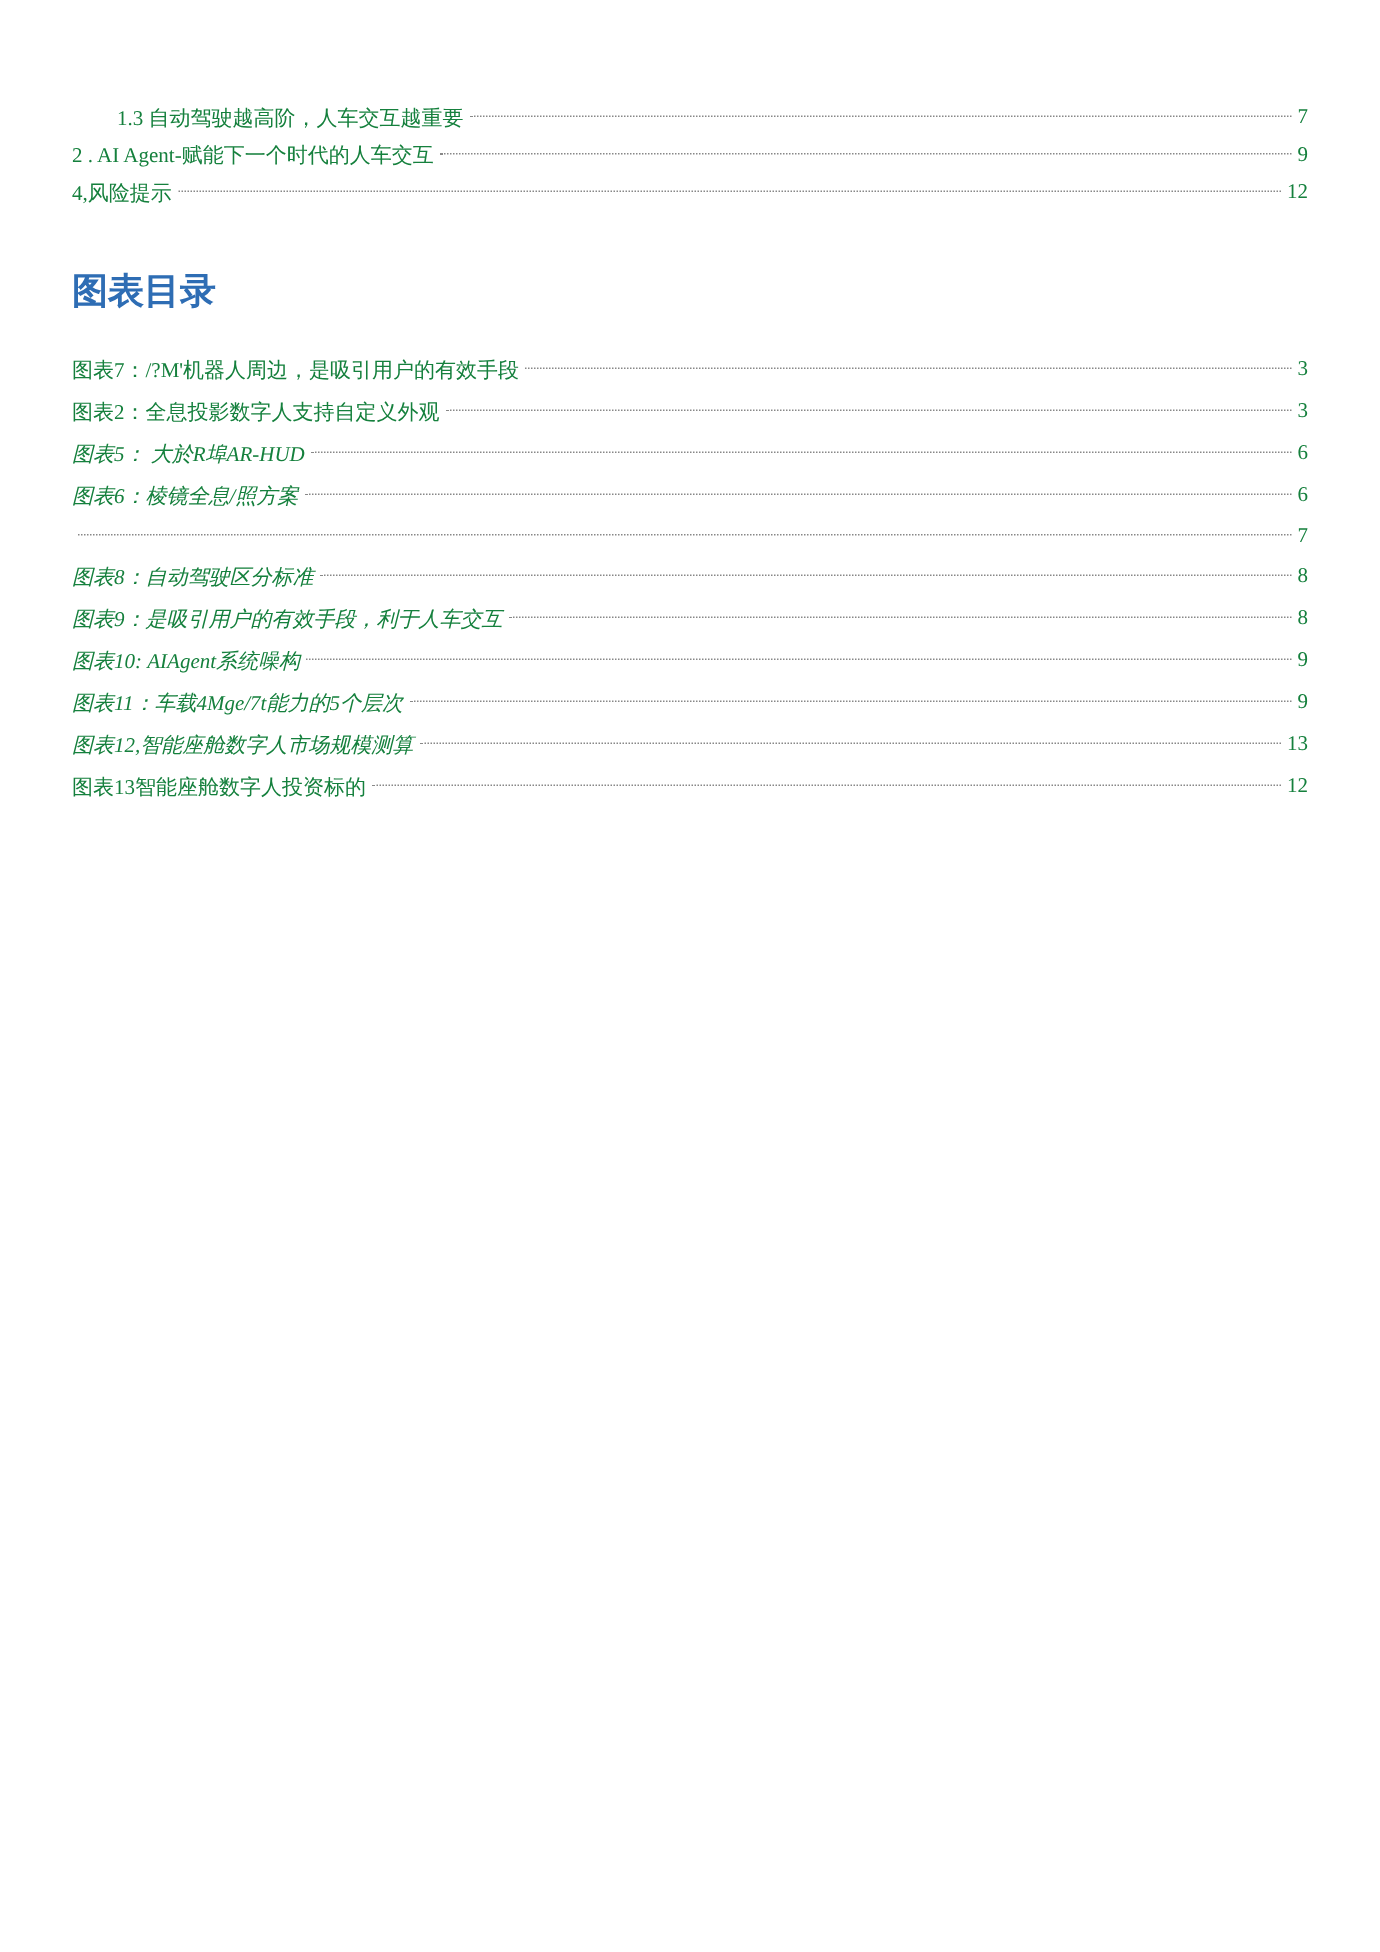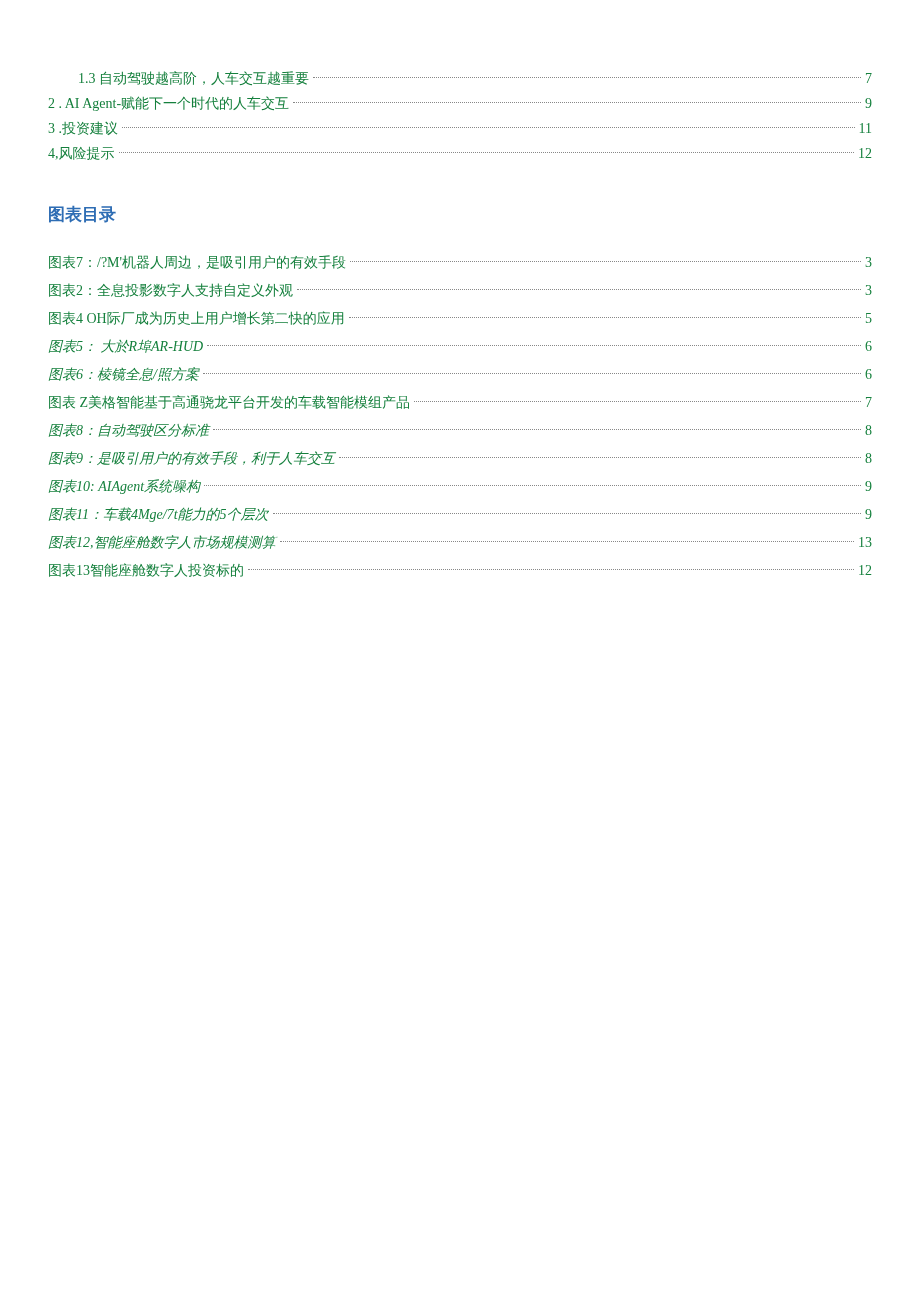--- a/index.html
+++ b/index.html
@@ -32,21 +32,21 @@
       flex: 1;
       border-bottom: 1px dotted #888888;
       margin: 0 4px 3px 4px;
       height: 1px;
     }
     .toc-page {
       white-space: nowrap;
     }
     .section-title {
       color: #2e6db4;
-      font-size: 17px;
+      font-size: 24px;
       font-weight: bold;
       margin-top: 40px;
       margin-bottom: 28px;
       font-family: "SimHei", "黑体", sans-serif;
     }
     .figure-list .toc-item {
       margin-bottom: 10px;
     }
     .italic {
       font-style: italic;
@@ -61,25 +61,20 @@
         <span class="toc-label">1.3   自动驾驶越高阶，人车交互越重要</span>
         <span class="toc-dots"></span>
         <span class="toc-page">7</span>
       </div>
       <div class="toc-item">
         <span class="toc-label">2   . AI Agent-赋能下一个时代的人车交互</span>
         <span class="toc-dots"></span>
         <span class="toc-page">9</span>
       </div>
       <div class="toc-item">
-        <span class="toc-label">3   .投资建议</span>
-        <span class="toc-dots"></span>
-        <span class="toc-page">11</span>
-      </div>
-      <div class="toc-item">
         <span class="toc-label">4,风险提示</span>
         <span class="toc-dots"></span>
         <span class="toc-page">12</span>
       </div>
     </div>
 </div>
 
 <h2 class="section-title">图表目录</h2>
 
 <div class="figure-list">
@@ -88,36 +83,30 @@
         <span class="toc-label">图表7：/?M'机器人周边，是吸引用户的有效手段</span>
         <span class="toc-dots"></span>
         <span class="toc-page">3</span>
       </div>
       <div class="toc-item">
         <span class="toc-label">图表2：全息投影数字人支持自定义外观</span>
         <span class="toc-dots"></span>
         <span class="toc-page">3</span>
       </div>
       <div class="toc-item">
-        <span class="toc-label">图表4 OH际厂成为历史上用户增长第二快的应用</span>
-        <span class="toc-dots"></span>
-        <span class="toc-page">5</span>
-      </div>
-      <div class="toc-item">
         <span class="toc-label italic">图表5： 大於R埠AR-HUD</span>
         <span class="toc-dots"></span>
         <span class="toc-page">6</span>
       </div>
       <div class="toc-item">
         <span class="toc-label italic">图表6：棱镜全息/照方案</span>
         <span class="toc-dots"></span>
         <span class="toc-page">6</span>
       </div>
       <div class="toc-item">
-        <span class="toc-label">图表  Z美格智能基于高通骁龙平台开发的车载智能模组产品</span>
         <span class="toc-dots"></span>
         <span class="toc-page">7</span>
       </div>
       <div class="toc-item">
         <span class="toc-label italic">图表8：自动驾驶区分标准</span>
         <span class="toc-dots"></span>
         <span class="toc-page">8</span>
       </div>
       <div class="toc-item">
         <span class="toc-label italic">图表9：是吸引用户的有效手段，利于人车交互</span>

